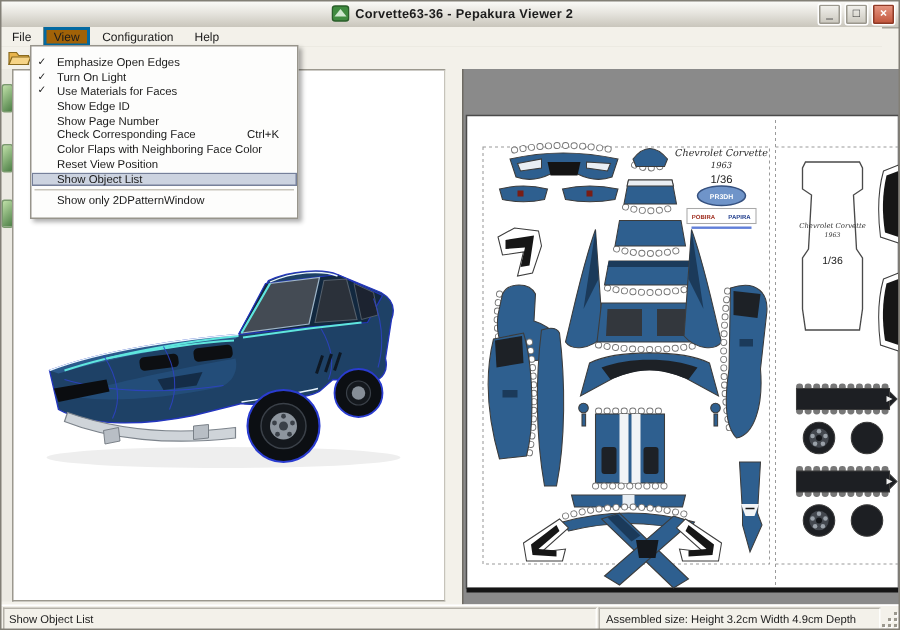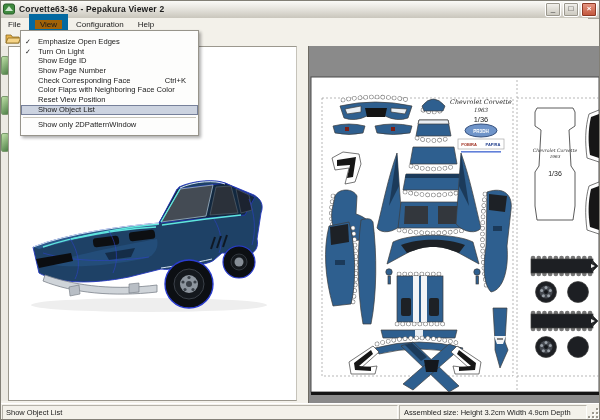--- a/index.html
+++ b/index.html
@@ -2,32 +2,32 @@
 <html><head>
 <meta charset="utf-8">
 <style>
   html,body{margin:0;padding:0;background:#555;}
   .win{position:relative;width:600px;height:420px;background:#f3f1ea;border:0;overflow:hidden;
        font-family:"Liberation Sans",sans-serif;-webkit-font-smoothing:antialiased;}
   .frame{position:absolute;inset:0;border:1px solid #827f76;pointer-events:none;z-index:60;}
   
   .titlebar{position:absolute;left:0;top:0;width:600px;height:18px;
     background:linear-gradient(#fdfdfb 0%,#e8e6e0 45%,#c9c6bc 100%);
-    border-bottom:1px solid #a7a49a;display:flex;align-items:center;}
+    border-bottom:1px solid #a7a49a;display:flex;align-items:center;justify-content:center;}
   .appicon{width:12px;height:12px;margin:0 4px 0 3px;}
   .title{font-size:8.5px;font-weight:bold;color:#1c1c1c;letter-spacing:.2px;}
   .tbtns{position:absolute;right:3px;top:2px;display:flex;gap:2px;}
   .tbtn{width:14px;height:13px;border:1px solid #fff;border-radius:2px;font-size:8px;line-height:11px;
     text-align:center;color:#333;background:linear-gradient(#f4f3ef,#c9c6bc);box-shadow:inset 0 0 0 1px #9b988e;}
   .tbtn.close{background:linear-gradient(#e89a86,#c05238);color:#fff;box-shadow:inset 0 0 0 1px #8e3a26;font-weight:bold;}
   
   .menubar{position:absolute;left:0;top:18px;width:588px;height:13px;background:#f3f1ea;
     border-bottom:1px solid #d8d5cc;display:flex;align-items:center;font-size:8px;color:#1a1a1a;}
   .mitem{padding:1px 6px;margin-left:2px;}
-  .mitem.active{background:#a16207;border:6px solid #0369a1;padding:0 5px;}
+  .mitem.active{background:#a16207;border:2px solid #0369a1;padding:0 5px;}
   
   .toolbar{position:absolute;left:0;top:31px;width:600px;height:15px;background:#f3f1ea;border-bottom:1px solid #c6c3ba;}
   .folder{position:absolute;left:5px;top:1px;}
   
   .sidebar{position:absolute;left:0;top:46px;width:8px;height:355px;background:#eceae3;border-right:1px solid #b9b6ad;}
   .sfrag{position:absolute;left:1px;width:6px;height:17px;border:1px solid #7a9a6e;border-radius:2px;
     background:linear-gradient(135deg,#bfe0a8,#4d7f46);}
   
   .pane3d{position:absolute;left:8px;top:46px;width:289px;height:355px;background:#fff;
     border:1px solid #9b988e;border-right:1px solid #c6c3ba;box-sizing:border-box;}
@@ -394,20 +394,23 @@
   </div>
 
   <div class="dropdown">
     <div class="drow">
       <span class="chk">✓</span>
       <span>Emphasize Open Edges</span></div>
     <div class="drow">
       <span class="chk">✓</span>
       <span>Turn On Light</span></div>
     <div class="drow">
+      <span class="chk">✓</span>
+      <span>Use Materials for Faces</span></div>
+    <div class="drow">
       <span>Show Edge ID</span></div>
     <div class="drow">
       <span>Show Page Number</span></div>
     <div class="drow">
       <span>Check Corresponding Face</span>
       <span class="sc">Ctrl+K</span></div>
     <div class="drow">
       <span>Color Flaps with Neighboring Face Color</span></div>
     <div class="drow">
       <span>Reset View Position</span></div>

